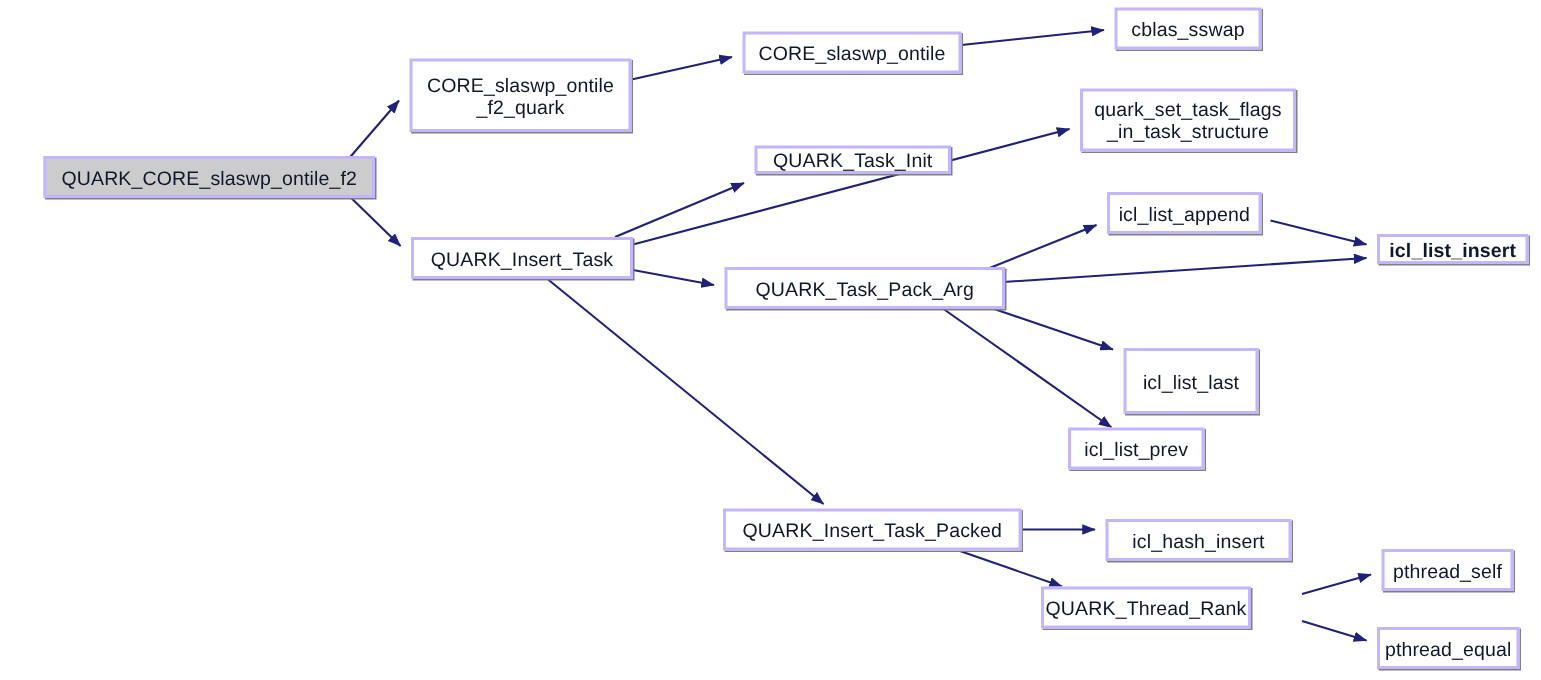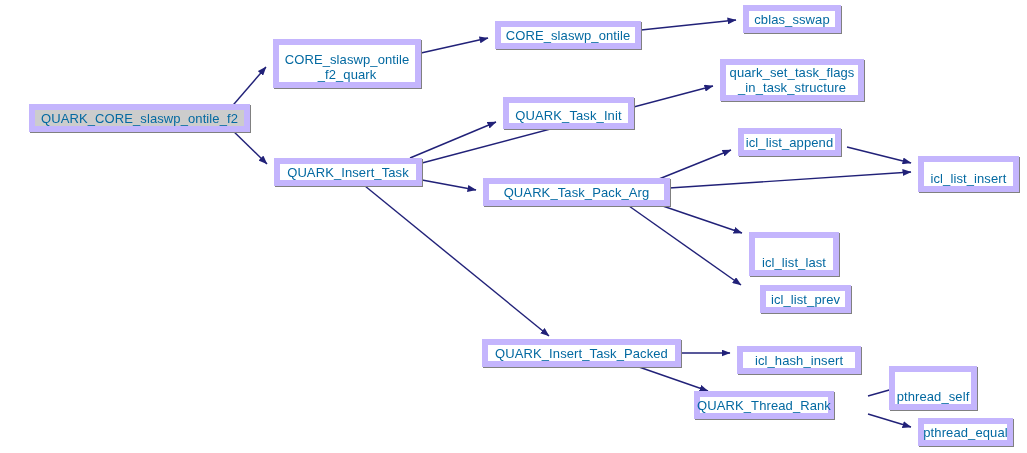--- a/index.html
+++ b/index.html
@@ -20,27 +20,27 @@
     left: 0;
     top: 0;
     width: 1027px;
     height: 453px;
     pointer-events: none;
   }
   .node {
     position: absolute;
     box-sizing: border-box;
     background: #ffffff;
-    border: 6px solid #c4b5fd;
+    border: 2px solid #c4b5fd;
     box-shadow: 1px 1px 0 0 #808080;
     display: flex;
-    align-items: flex-end;
+    align-items: center;
     justify-content: center;
     text-align: center;
-    color: #0369a1;
+    color: #0f172a;
     font-size: 13px;
     line-height: 15px;
     letter-spacing: 0.1px;
     white-space: pre-line;
     z-index: 2;
   }
   .node.root {
     background: #cccccc;
   }
   .node-label {
@@ -80,26 +80,26 @@
       </g>
   </svg>
   <div id="node-layer">
       <div class="node root" style="left: 7px; top: 104px; width: 221px; height: 28px; margin-left: 22px;"><span class="node-label">QUARK_CORE_slaswp_ontile_f2</span></div>
       <div class="node" style="left: 273px; top: 39px; width: 148px; height: 49px;"><span class="node-label">CORE_slaswp_ontile
 _f2_quark</span></div>
       <div class="node" style="left: 495px; top: 21px; width: 146px; height: 28px;"><span class="node-label">CORE_slaswp_ontile</span></div>
       <div class="node" style="left: 743px; top: 5px; width: 98px; height: 28px;"><span class="node-label">cblas_sswap</span></div>
       <div class="node" style="left: 720px; top: 59px; width: 144px; height: 42px;"><span class="node-label">quark_set_task_flags
 _in_task_structure</span></div>
-      <div class="node" style="left: 503px; top: 97px; width: 131px; height: 32px;"><span class="node-label">QUARK_Task_Init</span></div>
+      <div class="node" style="left: 503px; top: 97px; width: 131px; height: 19px;"><span class="node-label">QUARK_Task_Init</span></div>
       <div class="node" style="left: 274px; top: 158px; width: 148px; height: 28px;"><span class="node-label">QUARK_Insert_Task</span></div>
       <div class="node" style="left: 483px; top: 178px; width: 187px; height: 28px;"><span class="node-label">QUARK_Task_Pack_Arg</span></div>
       <div class="node" style="left: 738px; top: 128px; width: 103px; height: 28px;"><span class="node-label">icl_list_append</span></div>
-      <div class="node" style="left: 918px; top: 156px; width: 101px; height: 36px;"><span class="node-label">icl_list_insert</span></div>
+      <div class="node" style="left: 918px; top: 156px; width: 101px; height: 20px; font-weight: bold;"><span class="node-label">icl_list_insert</span></div>
       <div class="node" style="left: 749px; top: 232px; width: 90px; height: 44px;"><span class="node-label">icl_list_last</span></div>
-      <div class="node" style="left: 760px; top: 285px; width: 91px; height: 28px;"><span class="node-label">icl_list_prev</span></div>
+      <div class="node" style="left: 712px; top: 285px; width: 91px; height: 28px;"><span class="node-label">icl_list_prev</span></div>
       <div class="node" style="left: 469px; top: 339px; width: 199px; height: 28px; margin-left: 13px;"><span class="node-label">QUARK_Insert_Task_Packed</span></div>
       <div class="node" style="left: 737px; top: 346px; width: 124px; height: 28px;"><span class="node-label">icl_hash_insert</span></div>
       <div class="node" style="left: 694px; top: 391px; width: 140px; height: 28px;"><span class="node-label">QUARK_Thread_Rank</span></div>
-      <div class="node" style="left: 889px; top: 366px; width: 88px; height: 44px;"><span class="node-label">pthread_self</span></div>
+      <div class="node" style="left: 921px; top: 366px; width: 88px; height: 28px;"><span class="node-label">pthread_self</span></div>
       <div class="node" style="left: 918px; top: 418px; width: 95px; height: 28px;"><span class="node-label">pthread_equal</span></div>
     </div>
 </div>
 
 </body></html>

